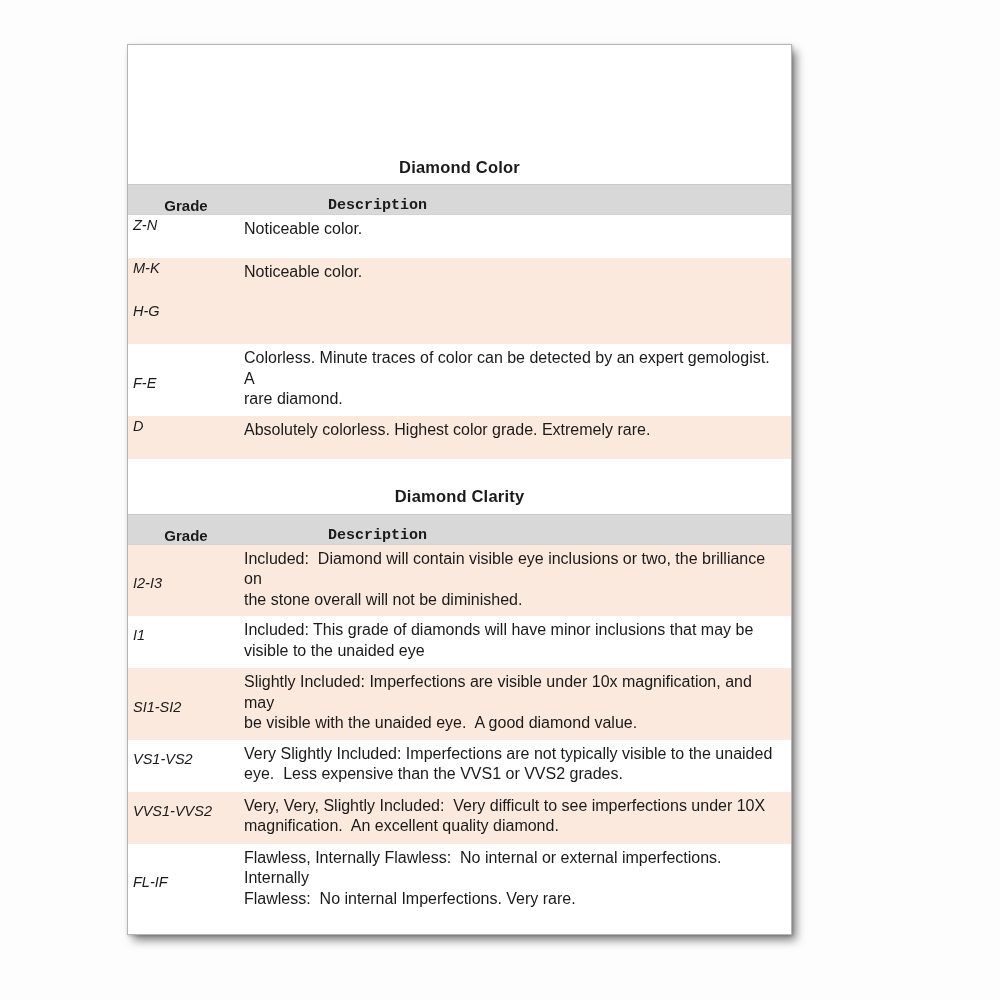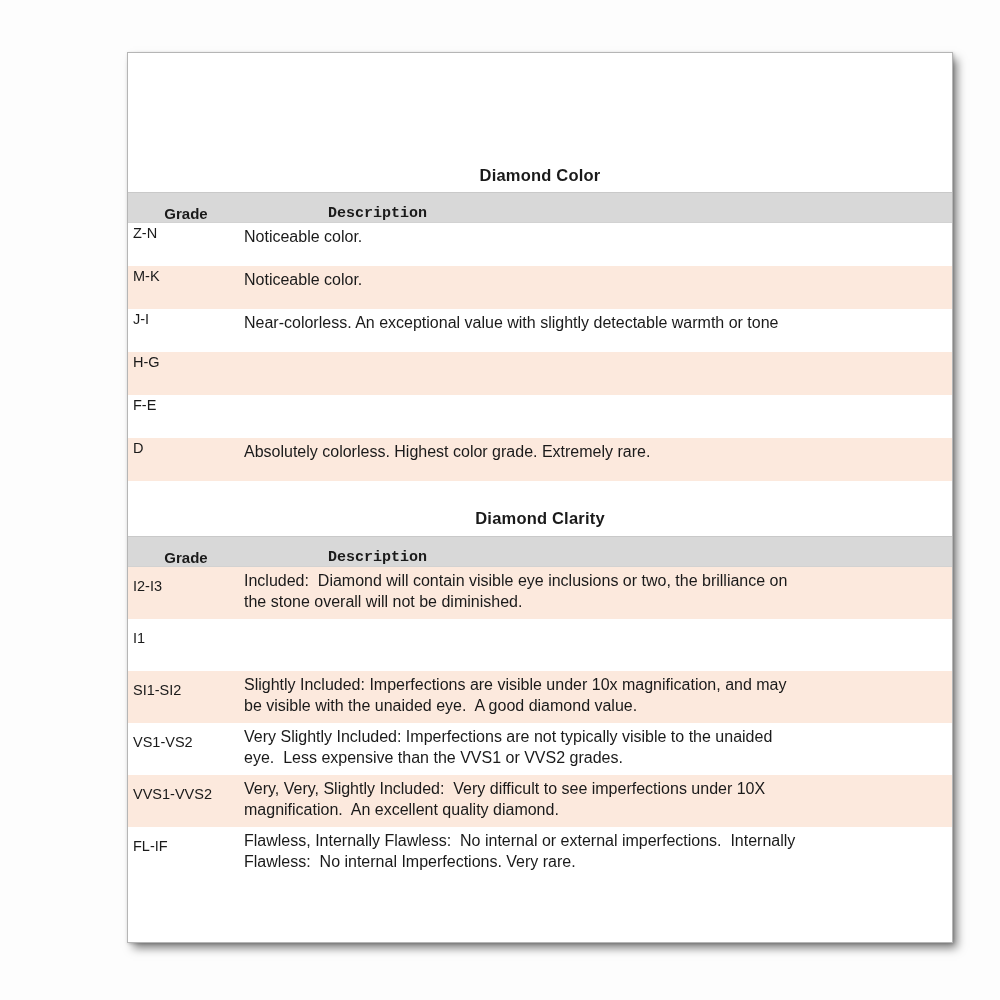--- a/index.html
+++ b/index.html
@@ -13,22 +13,22 @@
   * { box-sizing: border-box; }
   html, body {
     margin: 0; padding: 0;
     width: 1000px; height: 1000px;
     background: var(--canvas-bg);
     font-family: "Liberation Sans", "DejaVu Sans", sans-serif;
     color: var(--text);
   }
   .page {
     position: absolute;
-    left: 127px; top: 52px;
-    width: 826px; height: 891px;
+    left: 127px; top: 44px;
+    width: 665px; height: 891px;
     background: var(--page-bg);
     border: 1px solid var(--page-border);
     box-shadow: 5px 6px 9px -1px rgba(0,0,0,0.5), 1px 1px 3px rgba(0,0,0,0.18);
     overflow: hidden;
   }
   .doc-table { width: 100%; }
   .table-title {
     text-align: center;
     font-weight: 700;
     font-size: 16.5px;
@@ -52,20 +52,21 @@
   .row { display: flex; min-height: 39px; }
   .doc-table:nth-of-type(2) .row { min-height: 52px; }
   .row.shaded { background: var(--row-shade); }
   .grade-cell {
     width: 116px;
     display: flex;
     align-items: flex-end;
     padding: 2px 4px 24px 5px;
     font-size: 14.5px;
     line-height: 17px;
+    font-style: italic;
   }
   .desc-cell {
     flex: 1;
     padding: 4px 12px 6px 0;
     font-size: 16px;
     line-height: 20.5px;
     white-space: pre-wrap;
   }
 </style>
 </head>
@@ -83,31 +84,29 @@
   <div class="row">
     <div class="grade-cell">Z-N</div>
     <div class="desc-cell">Noticeable color.</div>
   </div>
 
   <div class="row shaded">
     <div class="grade-cell">M-K</div>
     <div class="desc-cell">Noticeable color.</div>
   </div>
 
-  <div class="row">
-    <div class="grade-cell">J-I</div>
-    <div class="desc-cell">Near-colorless. An exceptional value with slightly detectable warmth or tone</div>
-  </div>
 
   <div class="row shaded">
     <div class="grade-cell">H-G</div>
   </div>
 
   <div class="row">
     <div class="grade-cell">F-E</div>
+    <div class="desc-cell">Colorless. Minute traces of color can be detected by an expert gemologist. A
+rare diamond.</div>
   </div>
 
   <div class="row shaded">
     <div class="grade-cell">D</div>
     <div class="desc-cell">Absolutely colorless. Highest color grade. Extremely rare.</div>
   </div>
 </div>
   </div>
 
   <div class="doc-table">
@@ -118,20 +117,22 @@
     </div>
     <div>
   <div class="row shaded">
     <div class="grade-cell">I2-I3</div>
     <div class="desc-cell">Included:  Diamond will contain visible eye inclusions or two, the brilliance on
 the stone overall will not be diminished.</div>
   </div>
 
   <div class="row">
     <div class="grade-cell">I1</div>
+    <div class="desc-cell">Included: This grade of diamonds will have minor inclusions that may be
+visible to the unaided eye</div>
   </div>
 
   <div class="row shaded">
     <div class="grade-cell">SI1-SI2</div>
     <div class="desc-cell">Slightly Included: Imperfections are visible under 10x magnification, and may
 be visible with the unaided eye.  A good diamond value.</div>
   </div>
 
   <div class="row">
     <div class="grade-cell">VS1-VS2</div>

